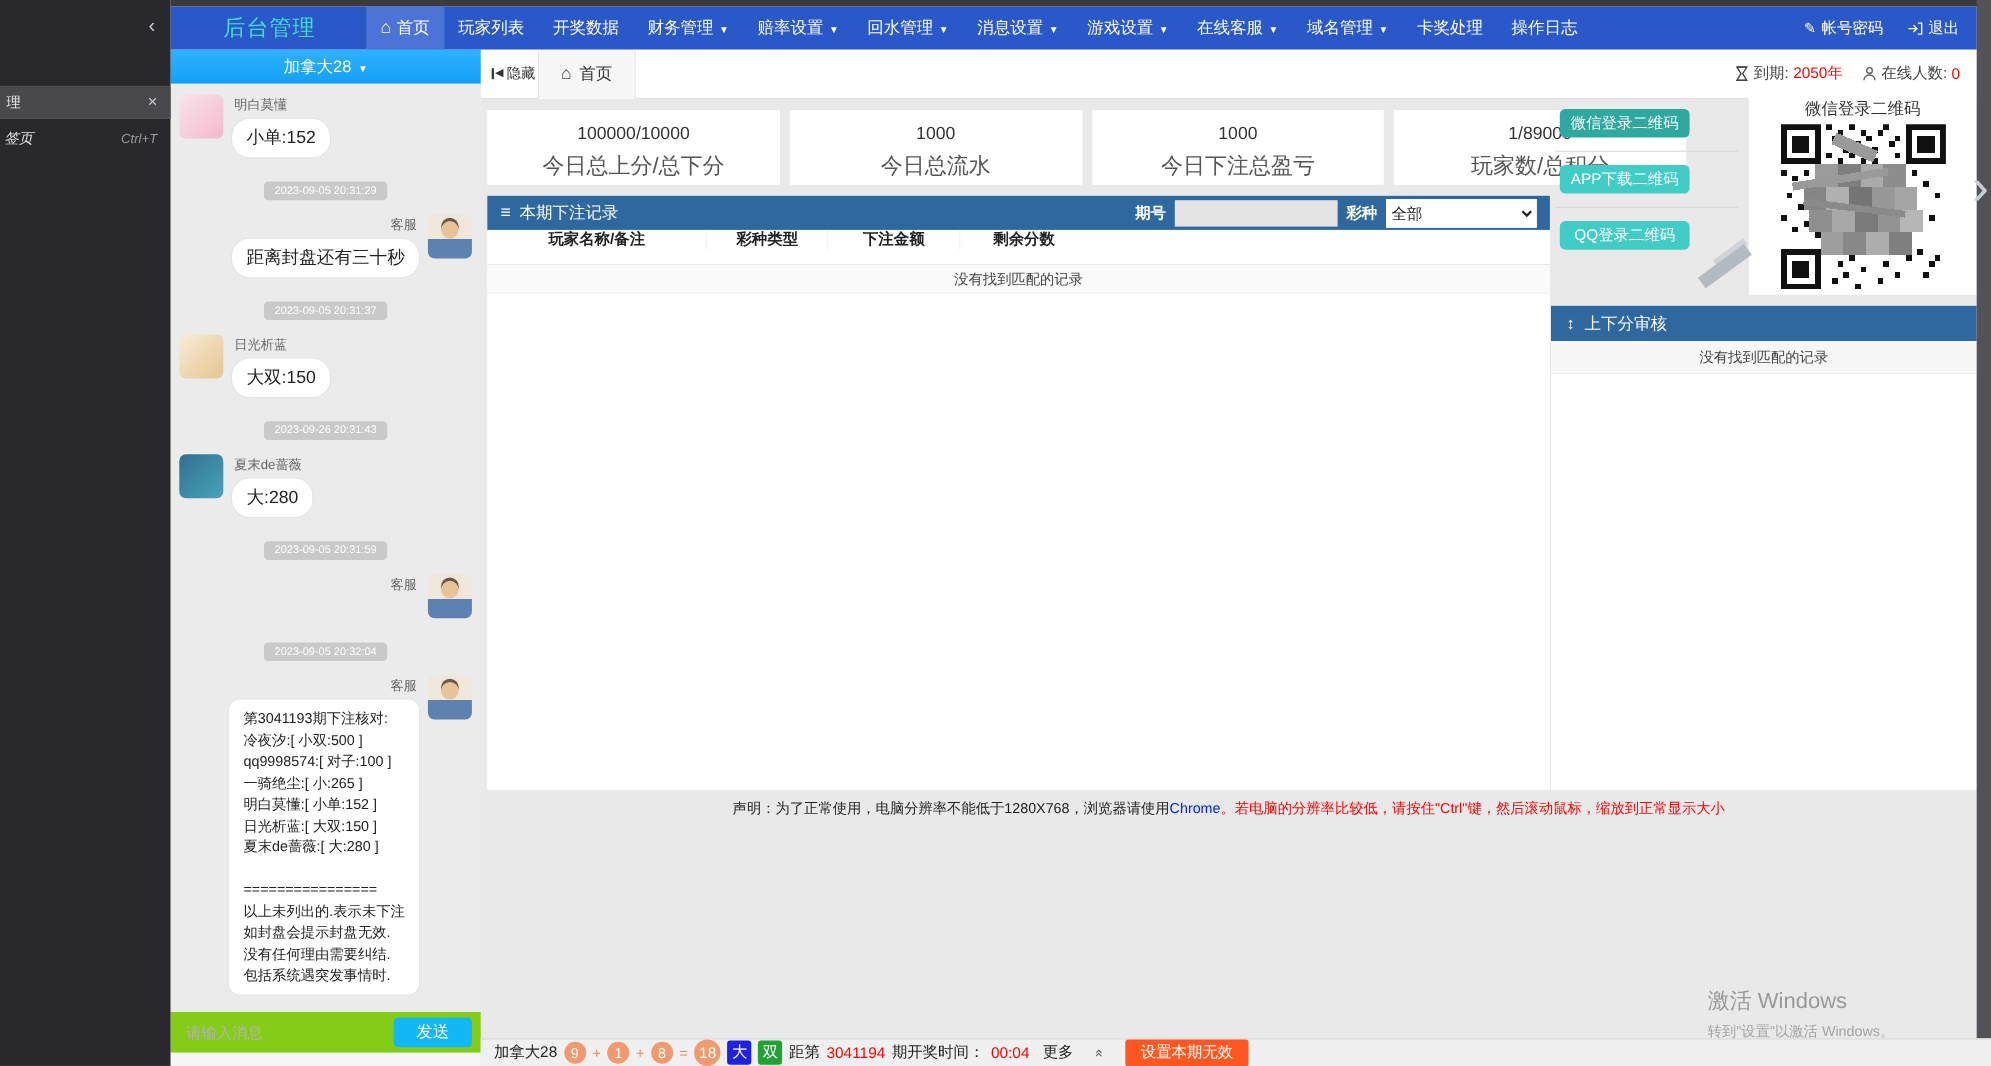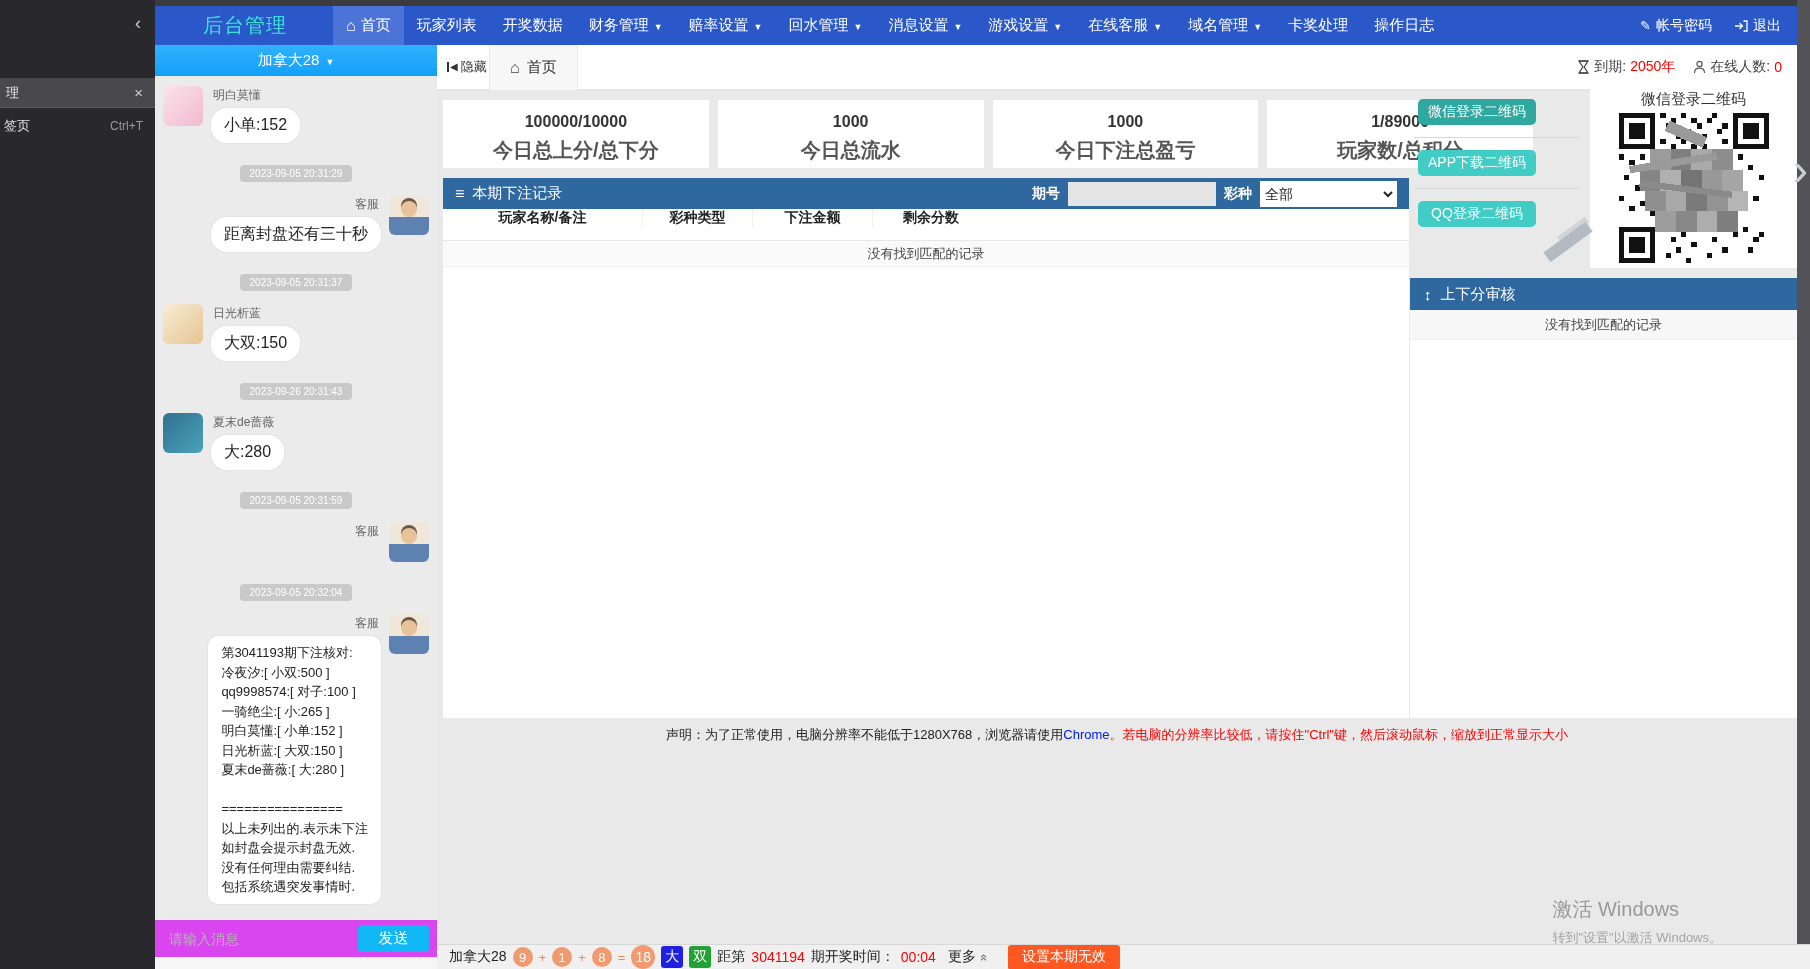--- a/index.html
+++ b/index.html
@@ -7,21 +7,21 @@
   body { font-family:"Liberation Sans","DejaVu Sans",sans-serif; }
   .screen { position:relative; width:1810px; height:969px; overflow:hidden; background:#e9e9e9; }
 
   
   .browser-strip { position:absolute; left:0; top:0; width:155px; height:100%; background:#29292d; z-index:8; }
   .bs-collapse { position:absolute; top:14px; right:14px; color:#cfcfcf; font-size:18px; line-height:18px; cursor:pointer; }
   .bs-tab { position:absolute; top:78px; left:0; right:0; height:30px; background:#48484d; color:#eaeaea;
             font-size:13px; display:flex; align-items:center; justify-content:space-between; padding:0 12px 0 6px; border-bottom:1px solid #5a5a5e;}
   .bs-close { color:#cfcfcf; font-size:15px; }
   .bs-newtab { position:absolute; top:112px; left:0; right:0; height:28px; display:flex; align-items:center;
-               justify-content:space-between; padding:0 12px 0 4px; color:#e0e0e0; font-size:13px; }
+               justify-content:space-between; padding:0 12px 0 4px; color:#e0e0e0; font-size:13px;font-style:italic; }
   .bs-shortcut { color:#9a9a9a; font-size:12px; }
 
   
   .top-strip { position:absolute; left:155px; top:0; right:0; height:6px; background:#3b3b3f; z-index:6; }
   .right-strip { position:absolute; right:0; top:0; width:13px; height:944px; background:#525257; z-index:7; }
 
   
   .topnav { position:absolute; left:155px; top:6px; right:13px; height:39px; background:#2a58c8;
             display:flex; align-items:center; color:#fff; z-index:6; }
   .brand { font-size:20px; color:#3fe0d8; padding:0 46px 0 48px; letter-spacing:1px; white-space:nowrap; }
@@ -49,21 +49,21 @@
                   background:#e8c39a; box-shadow:0 -3px 0 0 #6b5648; }
   .mcol { max-width:200px; }
   .msg.right .mcol { text-align:right; }
   .mname { font-size:12px; color:#666; margin:1px 0 4px 2px; }
   .msg.right .mname { margin:1px 2px 4px 0; }
   .bubble { display:inline-block; background:#fff; border-radius:16px; padding:7px 13px; font-size:16px;
             color:#222; text-align:left; box-shadow:0 0 0 1px rgba(0,0,0,0.03); }
   .bubble.pre { white-space:pre-line; font-size:13px; line-height:1.5; border-radius:10px; max-width:178px; }
   .timestamp { text-align:center; margin:20px 0 14px 0; }
   .timestamp span { background:#c9c9c9; color:#fff; font-size:10px; padding:3px 10px; border-radius:4px; }
-  .chat-input { position:absolute; left:0; right:0; bottom:12px; height:37px; background:#d946ef;
+  .chat-input { position:absolute; left:0; right:0; bottom:12px; height:37px; background:#84cc16;
                 display:flex; align-items:center; padding:0 8px 0 14px; gap:8px; }
   .chat-input input { flex:1; border:none; outline:none; font-size:14px; color:#333; background:transparent; }
   .chat-input input::placeholder { color:#b3b3b3; }
   .send-btn { width:78px; height:27px; background:#12b7f5; border:none; border-radius:4px; color:#fff;
               font-size:15px; cursor:pointer; font-family:inherit; }
   .chat-foot { position:absolute; left:0; right:0; bottom:0; height:12px; background:#f6f6f6; }
 
   
   .main { position:absolute; left:437px; top:45px; right:0; bottom:0; }
   .tabbar { position:relative; height:45px; background:#fff; border-bottom:1px solid #e2e2e2; }
@@ -73,21 +73,21 @@
               border-left:1px solid #e8e8e8; border-right:1px solid #e8e8e8; display:flex; align-items:center;
               gap:7px; font-size:15px; color:#333; cursor:pointer; }
   .home-tab .home-ico { color:#444; }
   .expire-box { position:absolute; right:28px; top:13px; display:flex; gap:18px; font-size:14px; color:#444; align-items:center; }
   .expire-item { display:flex; align-items:center; gap:4px; }
   .red { color:#f00; }
   .ico-svg { display:inline-block; vertical-align:-2px; }
 
   .content { position:absolute; left:0; right:13px; top:45px; bottom:0; }
 
-  .stats-row { position:absolute; left:6px; top:10px; width:1090px; display:flex; gap:9px;font-weight:bold; }
+  .stats-row { position:absolute; left:6px; top:10px; width:1090px; display:flex; gap:9px; }
   .stat-card { flex:1; height:68px; background:#fff; text-align:center; padding-top:13px; }
   .stat-value { font-size:16px; color:#333; }
   .stat-label { font-size:20px; color:#555; margin-top:6px; }
 
   .bet-panel { position:absolute; left:6px; top:88px; width:966px; height:540px; background:#fff; }
   .panel-head { height:31px; background:#2e689f; color:#fff; display:flex; align-items:center; padding:0 12px; font-size:15px; gap:8px; }
   .menu-ico { font-size:16px; }
   .ph-right { margin-left:auto; display:flex; align-items:center; gap:8px; }
   .ph-label { font-size:14px; font-weight:bold; }
   .issue-input { width:148px; height:24px; border:none; background:#e4e4e4; outline:none; padding:0 6px; font-size:13px; }
@@ -132,21 +132,21 @@
                 border-top:1px solid #d8d8d8; display:flex; align-items:center; gap:6px; padding-left:12px;
                 font-size:14px; color:#222; z-index:9; }
   .num-ball { width:20px; height:20px; border-radius:50%; background:#f19a6f; color:#fff; font-size:13px;
               display:flex; align-items:center; justify-content:center; }
   .num-ball.big { width:24px; height:24px; font-size:14px; }
   .op { color:#ee8a5a; font-size:13px; }
   .tag { width:22px; height:22px; border-radius:3px; color:#fff; font-size:14px; display:flex; align-items:center;
          justify-content:center; }
   .issue-no { color:#f00; }
   .countdown { color:#f00; }
-  .more { display:flex; align-items:center; gap:5px; margin-left:6px; cursor:pointer; }
+  .more { display:flex; align-items:center; gap:20px; margin-left:6px; cursor:pointer; }
   .more-caret { display:inline-block; transform:rotate(90deg); font-size:13px; color:#555; }
   .invalid-btn { margin-left:14px; height:25px; padding:0 14px; background:#ff5722; border:none; border-radius:3px;
                  color:#fff; font-size:14px; cursor:pointer; font-family:inherit; }
 </style>
 </head>
 <body>
 
 <div class="screen">
 
   <div class="browser-strip">

